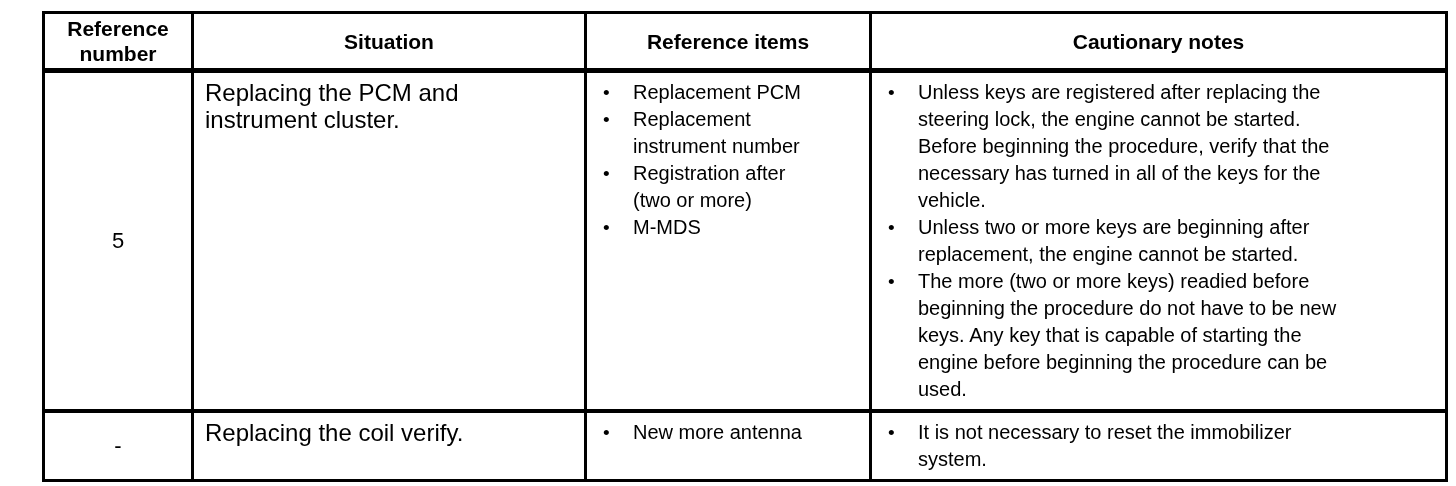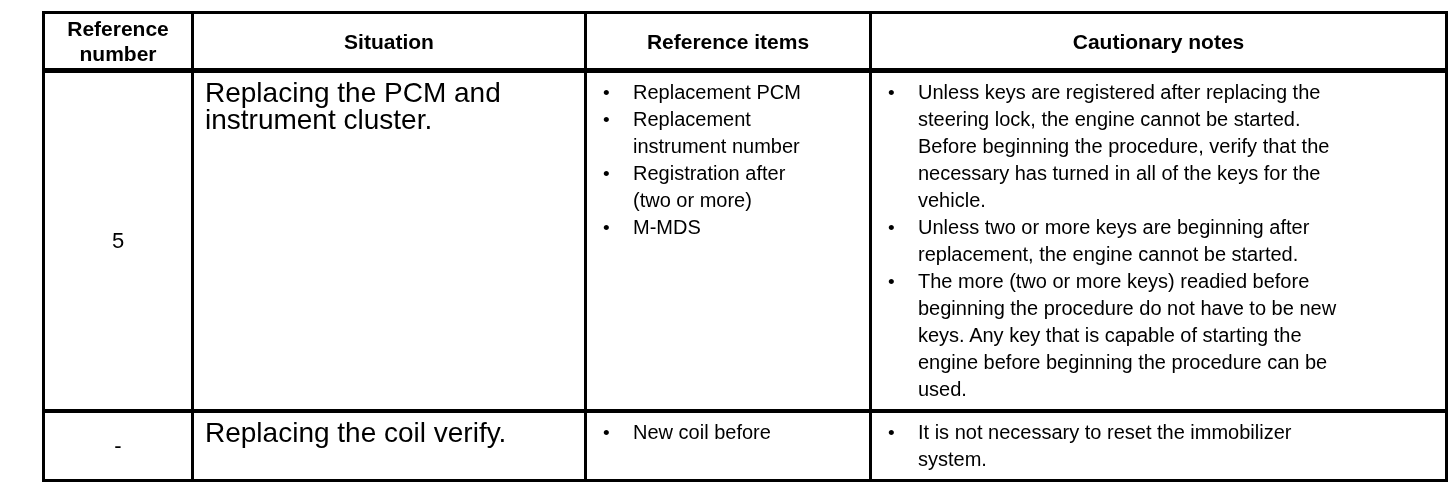--- a/index.html
+++ b/index.html
@@ -46,21 +46,21 @@
   tr.row-main > td { height: 340px; }
   tr.row-bottom > td { height: 58px; border-top-width: 4px; }
 
   td.cell-ref {
     text-align: center;
     vertical-align: middle;
     font-size: 22px;
     line-height: 24px;
   }
   td.cell-sit {
-    font-size: 28px;
+    font-size: 24px;
     line-height: 27px;
     padding: 6px 10px 6px 11px;
     white-space: pre-line;
   }
   td.cell-req, td.cell-caut {
     font-size: 20px;
     line-height: 27px;
     padding: 6px 8px 6px 16px;
   }
   .bullet-item {
@@ -145,21 +145,21 @@
 used.</span>
           </div>
         </td>
       </tr>
       <tr class="row-bottom">
         <td class="cell-ref">-</td>
         <td class="cell-sit">Replacing the coil verify.</td>
         <td class="cell-req">
           <div class="bullet-item">
             <span class="bullet">•</span>
-            <span class="btext">New coil before</span>
+            <span class="btext">New more antenna</span>
           </div>
         </td>
         <td class="cell-caut">
           <div class="bullet-item">
             <span class="bullet">•</span>
             <span class="btext">It is not necessary to reset the immobilizer
 system.</span>
           </div>
         </td>
       </tr>

